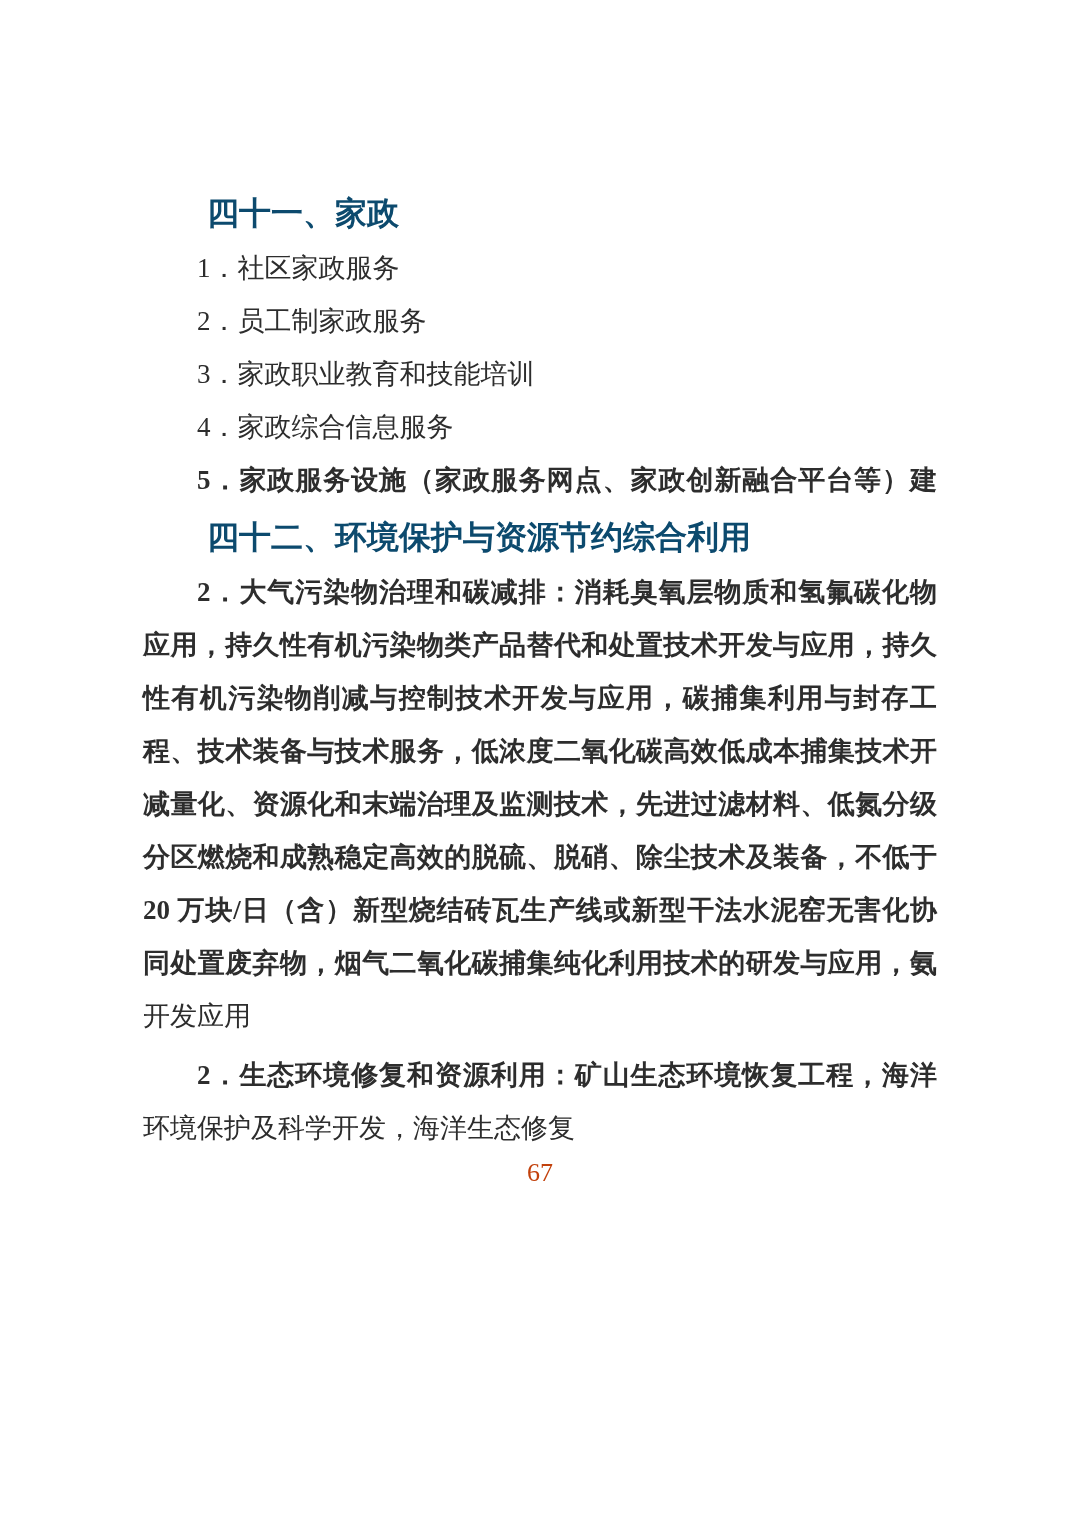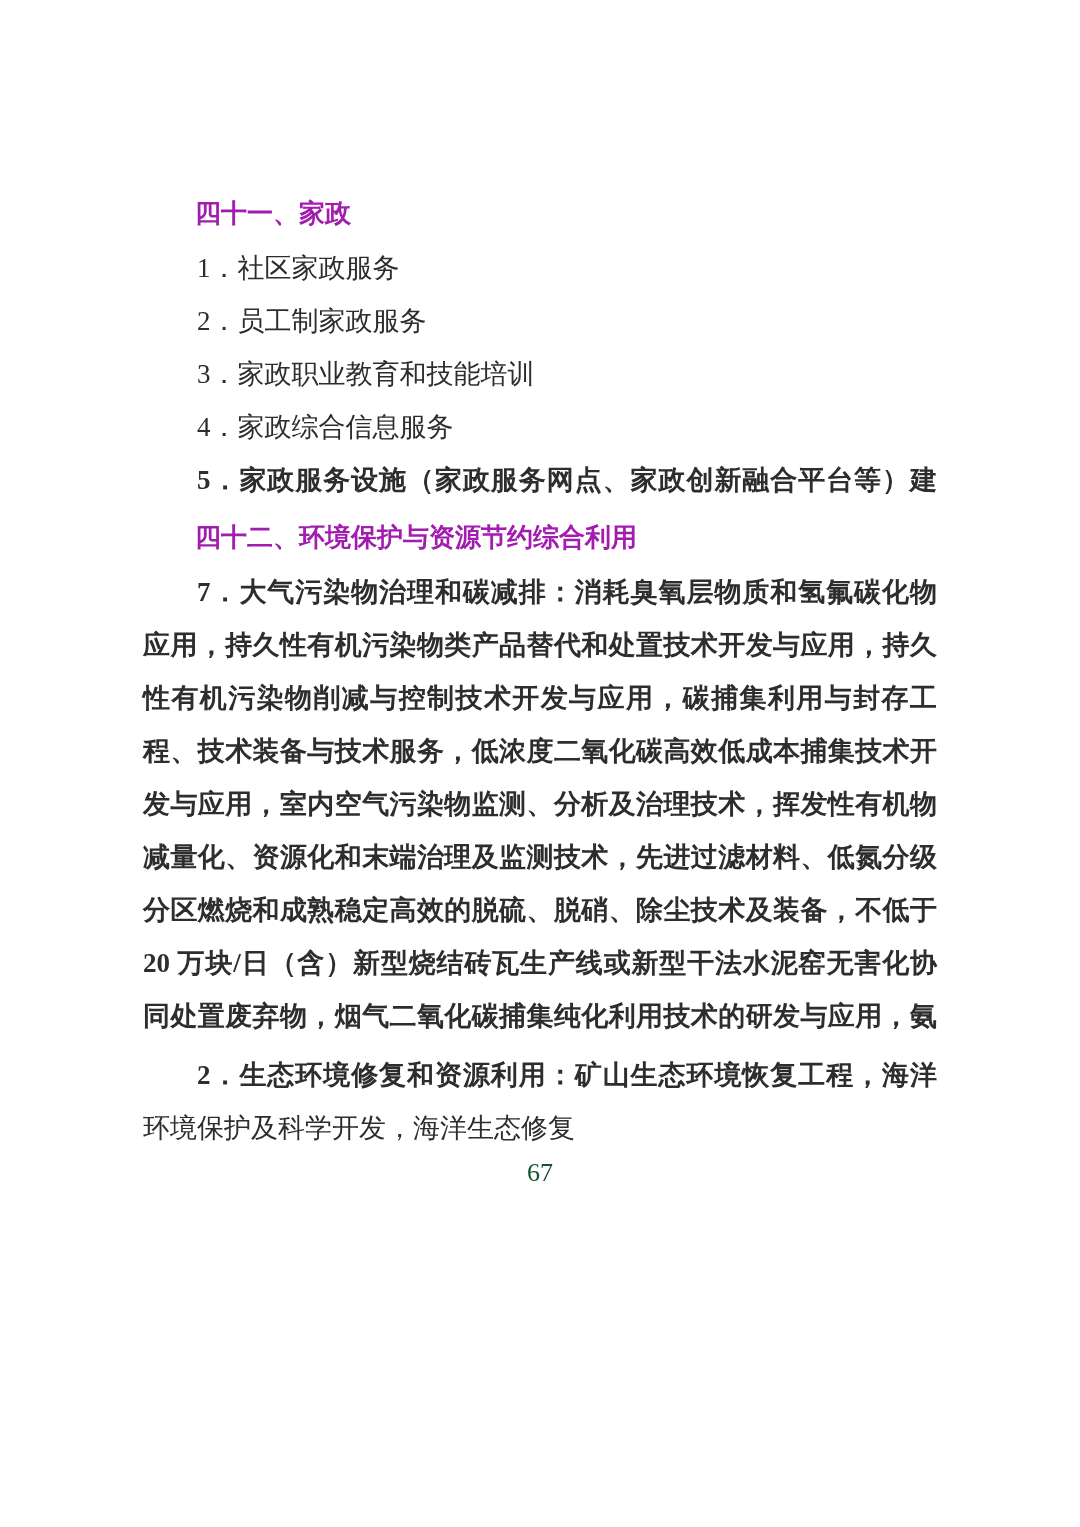--- a/index.html
+++ b/index.html
@@ -29,53 +29,53 @@
     text-align: justify;
     text-align-last: justify;
     font-weight: bold;
   }
   .item, .item-fill, .heading {
     text-indent: 2em;
   }
   .heading {
     font-family: "Liberation Sans", "DejaVu Sans", sans-serif;
     font-weight: bold;
-    color: #a21caf;
-    font-size: 26px;
+    color: #0c4a6e;
+    font-size: 32px;
     margin: 4px 0 2px 0;
   }
   .para-gap {
     margin-top: 6px;
   }
   .page-number {
     text-align: center;
     line-height: 32px;
     font-size: 26px;
     margin-top: 2px;
-    color: #14532d;
+    color: #c2410c;
   }
 </style>
 </head>
 <body>
 
 <div class="page">
   <div>
       <div class="line heading">四十一、家政</div>
       <div class="line item">1．社区家政服务</div>
       <div class="line item">2．员工制家政服务</div>
       <div class="line item">3．家政职业教育和技能培训</div>
       <div class="line item">4．家政综合信息服务</div>
       <div class="line item-fill">5．家政服务设施（家政服务网点、家政创新融合平台等）建</div>
       <div class="line heading">四十二、环境保护与资源节约综合利用</div>
-      <div class="line item-fill">7．大气污染物治理和碳减排：消耗臭氧层物质和氢氟碳化物</div>
+      <div class="line item-fill">2．大气污染物治理和碳减排：消耗臭氧层物质和氢氟碳化物</div>
       <div class="line fill">应用，持久性有机污染物类产品替代和处置技术开发与应用，持久</div>
       <div class="line fill">性有机污染物削减与控制技术开发与应用，碳捕集利用与封存工</div>
       <div class="line fill">程、技术装备与技术服务，低浓度二氧化碳高效低成本捕集技术开</div>
-      <div class="line fill">发与应用，室内空气污染物监测、分析及治理技术，挥发性有机物</div>
       <div class="line fill">减量化、资源化和末端治理及监测技术，先进过滤材料、低氮分级</div>
       <div class="line fill">分区燃烧和成熟稳定高效的脱硫、脱硝、除尘技术及装备，不低于</div>
       <div class="line fill">20 万块/日（含）新型烧结砖瓦生产线或新型干法水泥窑无害化协</div>
       <div class="line fill">同处置废弃物，烟气二氧化碳捕集纯化利用技术的研发与应用，氨</div>
+      <div class="line plain">开发应用</div>
       <div class="line item-fill para-gap">2．生态环境修复和资源利用：矿山生态环境恢复工程，海洋</div>
       <div class="line plain">环境保护及科学开发，海洋生态修复</div>
     </div>
   <div class="page-number">67</div>
 </div>
 
 </body></html>

